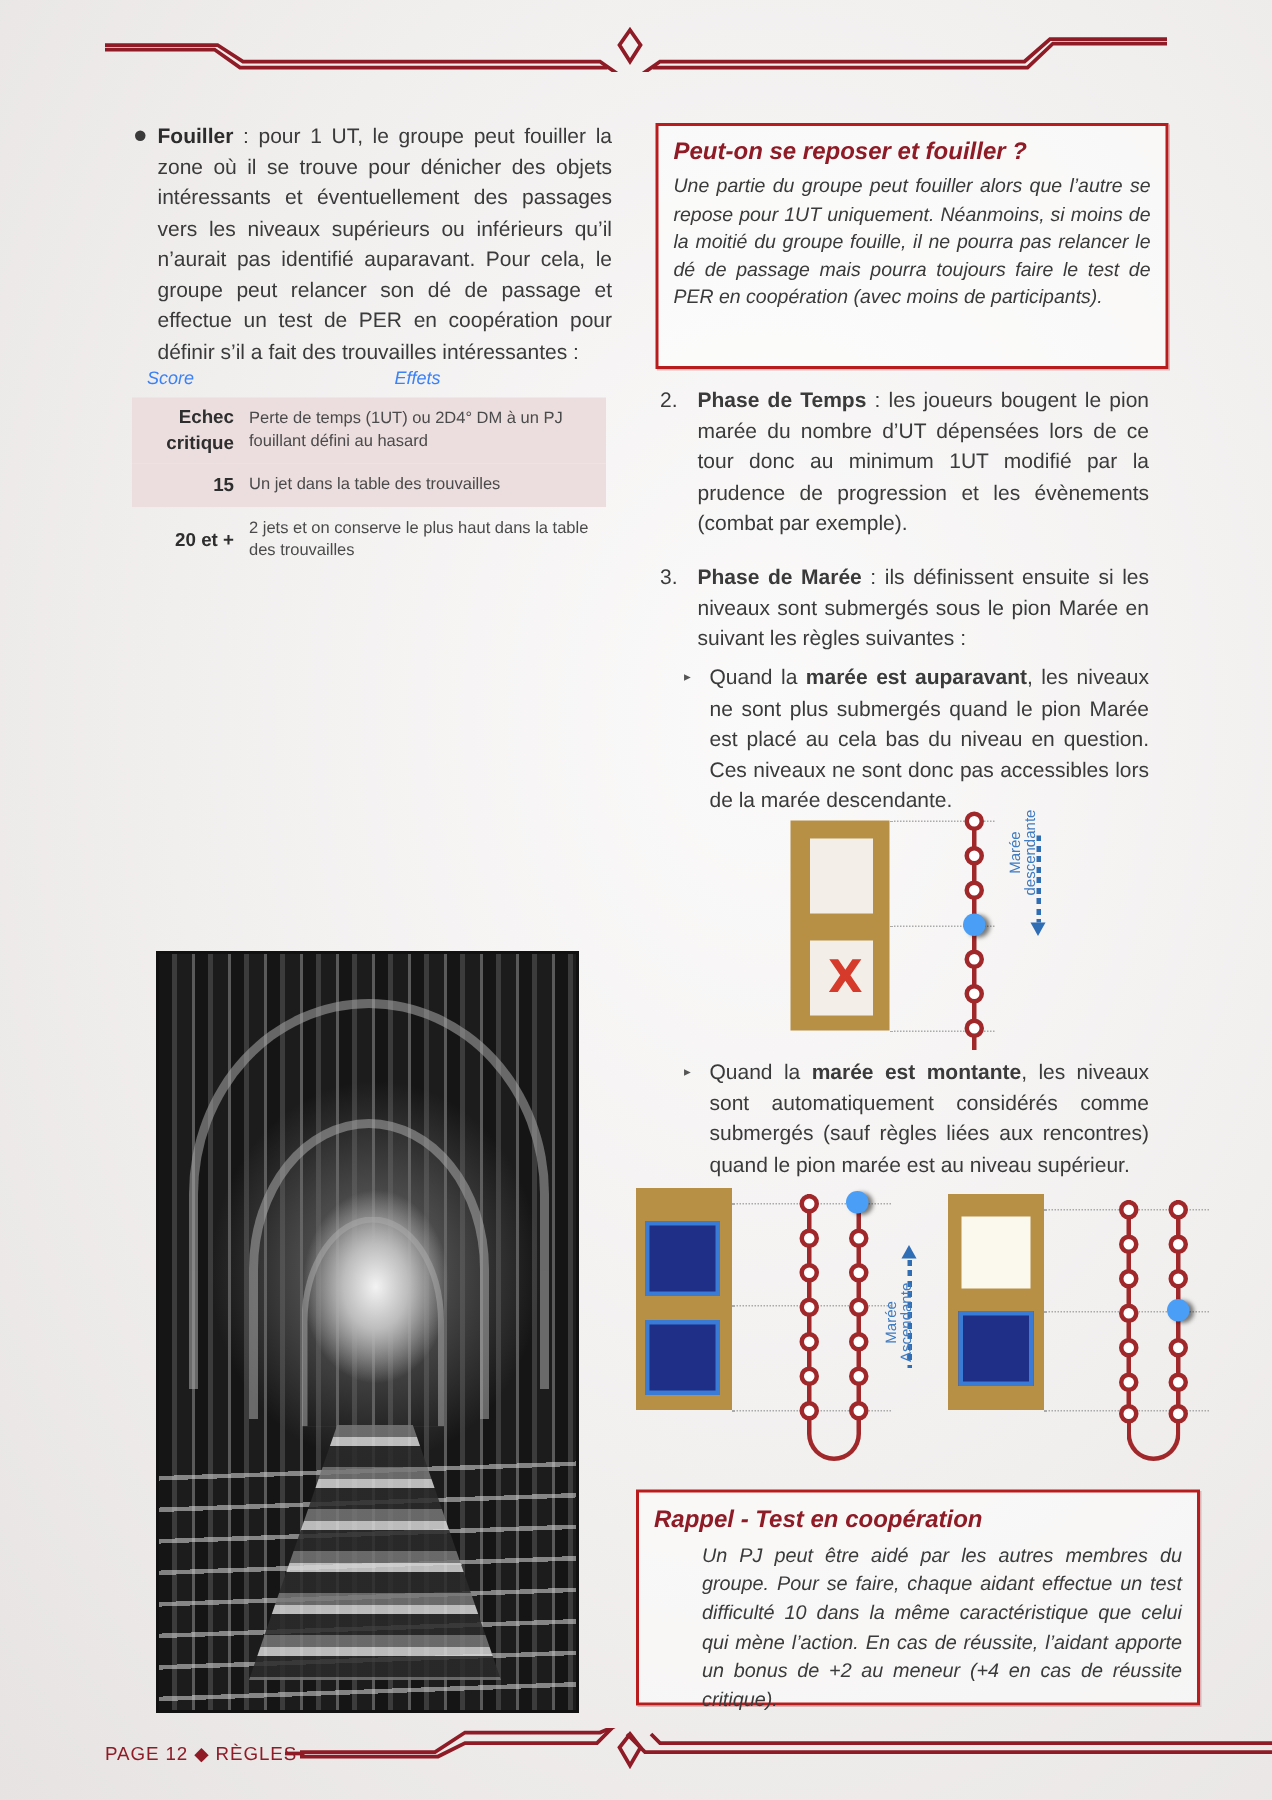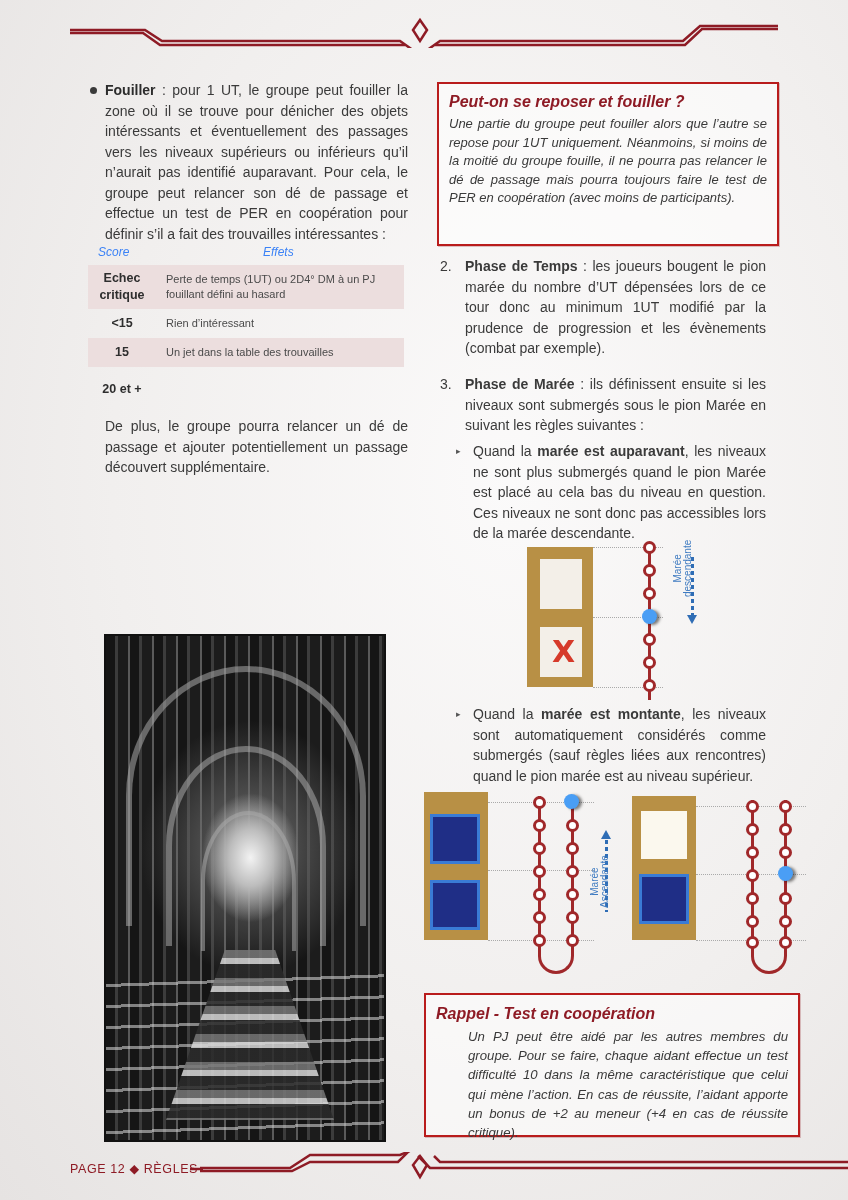--- a/index.html
+++ b/index.html
@@ -26,21 +26,21 @@
   .bullet-item .dot {
     position: absolute; left: 2px; top: 7px; width: 7px; height: 7px; border-radius: 50%; background: #3a3a3a;
   }
   .bullet-item b { color: #2c2c2c; }
   .table-head { display: flex; font-style: italic; font-size: 12px; color: #3b82f6; margin-top: 1px; height: 16px; }
   .table-head .th-score { width: 80px; padding-left: 10px; }
   .table-head .th-effets { padding-left: 95px; text-align: center; }
   .score-table { margin-top: 4px; width: 316px; }
   .score-row { display: flex; align-items: center; font-size: 11px; line-height: 15px; }
   .score-row.shaded { background: #ecdede; }
-  .score-row .score { width: 68px; text-align: center; font-weight: bold; font-size: 12.5px; line-height: 17px; color: #2e2e2e; }
+  .score-row .score { width: 68px; text-align: right; font-weight: bold; font-size: 12.5px; line-height: 17px; color: #2e2e2e; }
   .score-row .effet { flex: 1; padding-left: 10px; color: #4a4a4a; }
   .row-tall { height: 44px; }
   .row-short { height: 29px; }
   .after-table { padding-left: 17px; font-size: 14px; line-height: 20.5px; text-align: justify; margin-top: 5px; }
   .note { font-style: italic; }
 
   .illustration {
     position: absolute; left: 104px; top: 634px; width: 282px; height: 508px;
     border: 2px solid #111;
     background:
@@ -122,34 +122,30 @@
     <div class="table-head">
       <span class="th-score">Score</span>
       <span class="th-effets">Effets</span>
     </div>
 
     <div class="score-table">
       <div class="score-row shaded row-tall">
         <div class="score">Echec critique</div>
         <div class="effet">Perte de temps (1UT) ou 2D4° DM à un PJ fouillant défini au hasard</div>
       </div>
-      <div class="score-row row-short">
-        <div class="score">&lt;15</div>
-        <div class="effet">Rien d’intéressant</div>
-      </div>
       <div class="score-row shaded row-short">
         <div class="score">15</div>
         <div class="effet">Un jet dans la table des trouvailles</div>
       </div>
       <div class="score-row row-tall">
         <div class="score">20 et +</div>
+        <div class="effet">2 jets et on conserve le plus haut dans la table des trouvailles</div>
       </div>
     </div>
 
-    <div class="after-table">De plus, le groupe pourra relancer un dé de passage et ajouter potentiellement un passage découvert supplémentaire.</div>
 
   </div>
 
   <div class="illustration">
     <div class="arch" style="left:20px; top:30px; width:240px; height:260px;"></div>
     <div class="arch" style="left:60px; top:110px; width:160px; height:200px;"></div>
     <div class="arch" style="left:95px; top:175px; width:95px; height:140px; border-width:4px;"></div>
     <div class="stairs"></div>
   </div>
 

